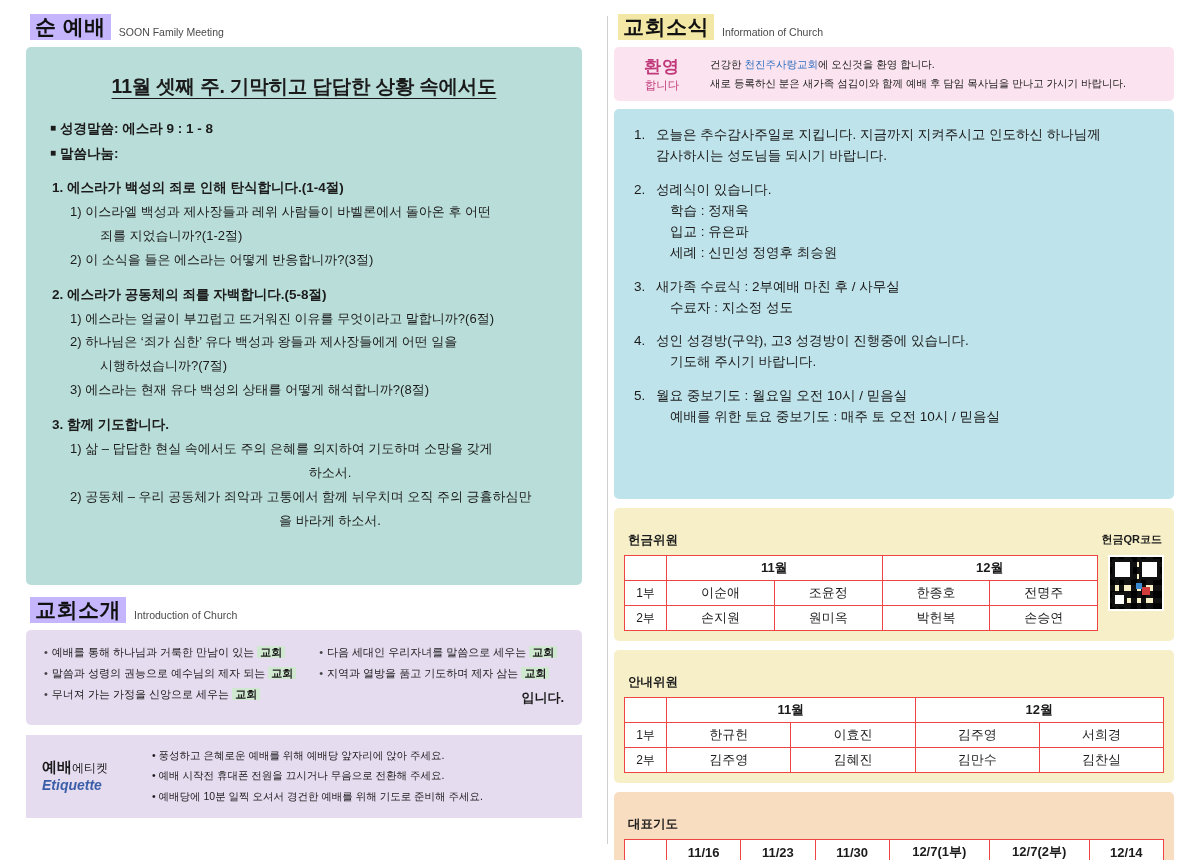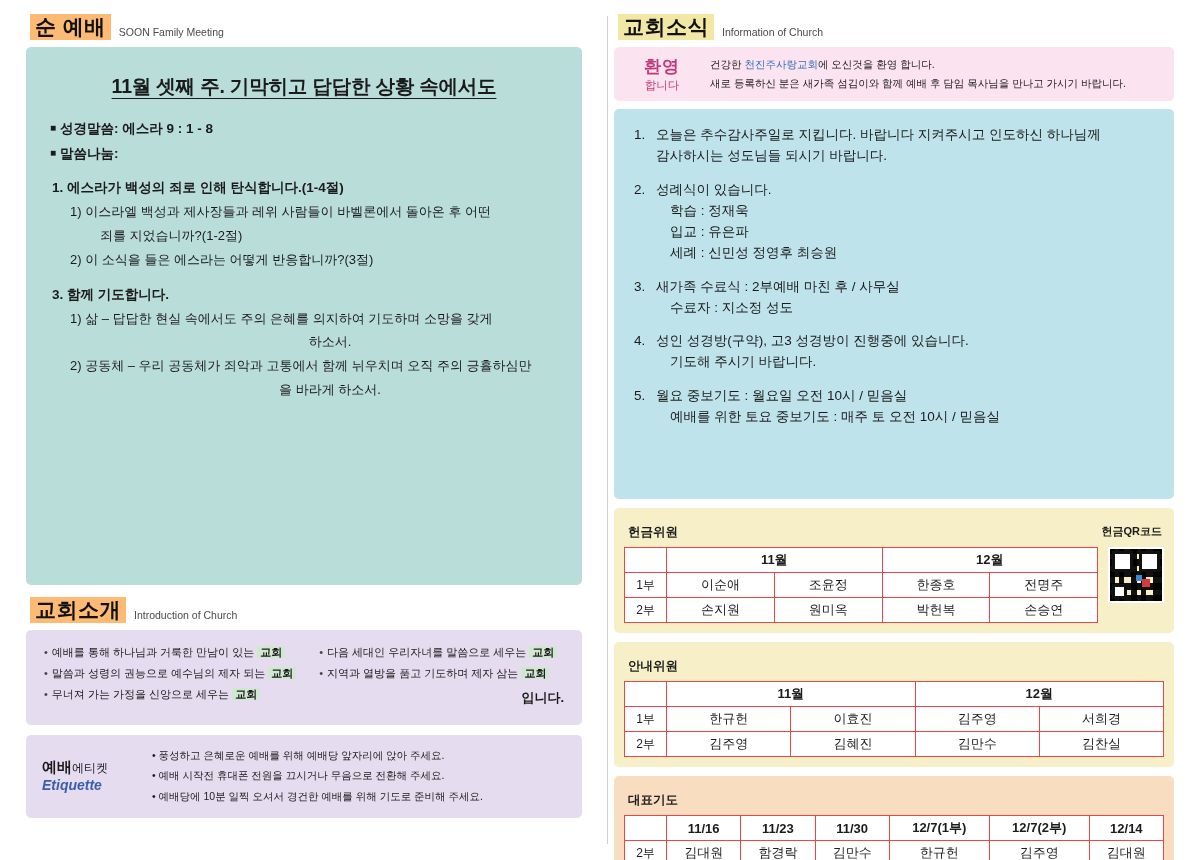--- a/index.html
+++ b/index.html
@@ -39,21 +39,21 @@
     padding-left: 4px;
   }
   .sec-head .kr {
     font-size: 21px;
     font-weight: 700;
     letter-spacing: 0.5px;
     line-height: 1.1;
     padding: 1px 5px 2px 5px;
     color: #111;
   }
-  .hl-gray { background: #fdba74; }
+  .hl-gray { background: #c4b5fd; }
   .hl-yellow { background: #f3e7a6; }
   .sec-head .en {
     font-size: 10.5px;
     color: #4a4a4a;
     padding-bottom: 2px;
     font-weight: 400;
   }
 
   
   .box-teal {
@@ -118,21 +118,21 @@
   .intro-item .hl { background: #cfe8cf; padding: 0 3px; font-weight: 600; }
   .intro-end {
     text-align: right;
     font-size: 13px;
     font-weight: 700;
     margin-top: 2px;
   }
 
   .box-purple2 {
     background: #e6dcf0;
-    border-radius: 5px;
+    border-radius: 0;
     padding: 10px 16px 12px 16px;
     margin-top: 10px;
     display: flex;
     align-items: center;
     gap: 14px;
   }
   .etq-label { width: 96px; flex: 0 0 96px; }
   .etq-kr { font-size: 15px; font-weight: 700; }
   .etq-kr .small { font-size: 12px; font-weight: 400; }
   .etq-en { font-size: 14px; color: #3a5ea8; font-weight: 700; font-style: italic; }
@@ -175,21 +175,21 @@
     border-radius: 5px;
     padding: 8px 10px 10px 10px;
     margin-top: 9px;
     position: relative;
   }
   .tbl-yellow { background: #f6efc8; }
   .tbl-orange { background: #f9ddc0; }
   .tbl-head {
     font-size: 12.5px;
     font-weight: 700;
-    margin: 8px 2px 6px 4px;
+    margin: 16px 2px 6px 4px;
     display: flex;
     justify-content: space-between;
     align-items: flex-start;
   }
   table.grid {
     width: 100%;
     border-collapse: collapse;
     background: #fff;
     font-size: 13px;
   }
@@ -262,20 +262,30 @@
       <div class="q-block">
         <div class="q-main">
           <span>1.</span>
           <span>에스라가 백성의 죄로 인해 탄식합니다.(1-4절)</span>
         </div>
         <div class="q-sub">1) 이스라엘 백성과 제사장들과 레위 사람들이 바벨론에서 돌아온 후 어떤</div>
         <div class="q-sub cont">죄를 지었습니까?(1-2절)</div>
         <div class="q-sub">2) 이 소식을 들은 에스라는 어떻게 반응합니까?(3절)</div>
       </div>
 
+      <div class="q-block">
+        <div class="q-main">
+          <span>2.</span>
+          <span>에스라가 공동체의 죄를 자백합니다.(5-8절)</span>
+        </div>
+        <div class="q-sub">1) 에스라는 얼굴이 부끄럽고 뜨거워진 이유를 무엇이라고 말합니까?(6절)</div>
+        <div class="q-sub">2) 하나님은 ‘죄가 심한’ 유다 백성과 왕들과 제사장들에게 어떤 일을</div>
+        <div class="q-sub cont">시행하셨습니까?(7절)</div>
+        <div class="q-sub">3) 에스라는 현재 유다 백성의 상태를 어떻게 해석합니까?(8절)</div>
+      </div>
 
       <div class="q-block">
         <div class="q-main">
           <span>3.</span>
           <span>함께 기도합니다.</span>
         </div>
         <div class="q-sub">1) 삶 – 답답한 현실 속에서도 주의 은혜를 의지하여 기도하며 소망을 갖게</div>
         <div class="q-sub cont" style="text-align:center">하소서.</div>
         <div class="q-sub">2) 공동체 – 우리 공동체가 죄악과 고통에서 함께 뉘우치며 오직 주의 긍휼하심만</div>
         <div class="q-sub cont" style="text-align:center">을 바라게 하소서.</div>
@@ -344,21 +354,21 @@
           <span>건강한 </span><span class="blue">천진주사랑교회</span><span>에 오신것을 환영 합니다.</span>
         </div>
         <div>새로 등록하신 분은 새가족 섬김이와 함께 예배 후 담임 목사님을 만나고 가시기 바랍니다.</div>
       </div>
     </div>
 
     <div class="box-news">
       <div class="news-item">
         <div class="news-num">1.</div>
         <div class="news-body">
-          <div>오늘은 추수감사주일로 지킵니다. 바랍니다 지켜주시고 인도하신 하나님께</div>
+          <div>오늘은 추수감사주일로 지킵니다. 지금까지 지켜주시고 인도하신 하나님께</div>
           <div>감사하시는 성도님들 되시기 바랍니다.</div>
         </div>
       </div>
       <div class="news-item">
         <div class="news-num">2.</div>
         <div class="news-body">
           <div>성례식이 있습니다.</div>
           <div class="news-sub">학습 :  정재욱</div>
           <div class="news-sub">입교 :  유은파</div>
           <div class="news-sub">세례 :  신민성 정영후 최승원</div>

